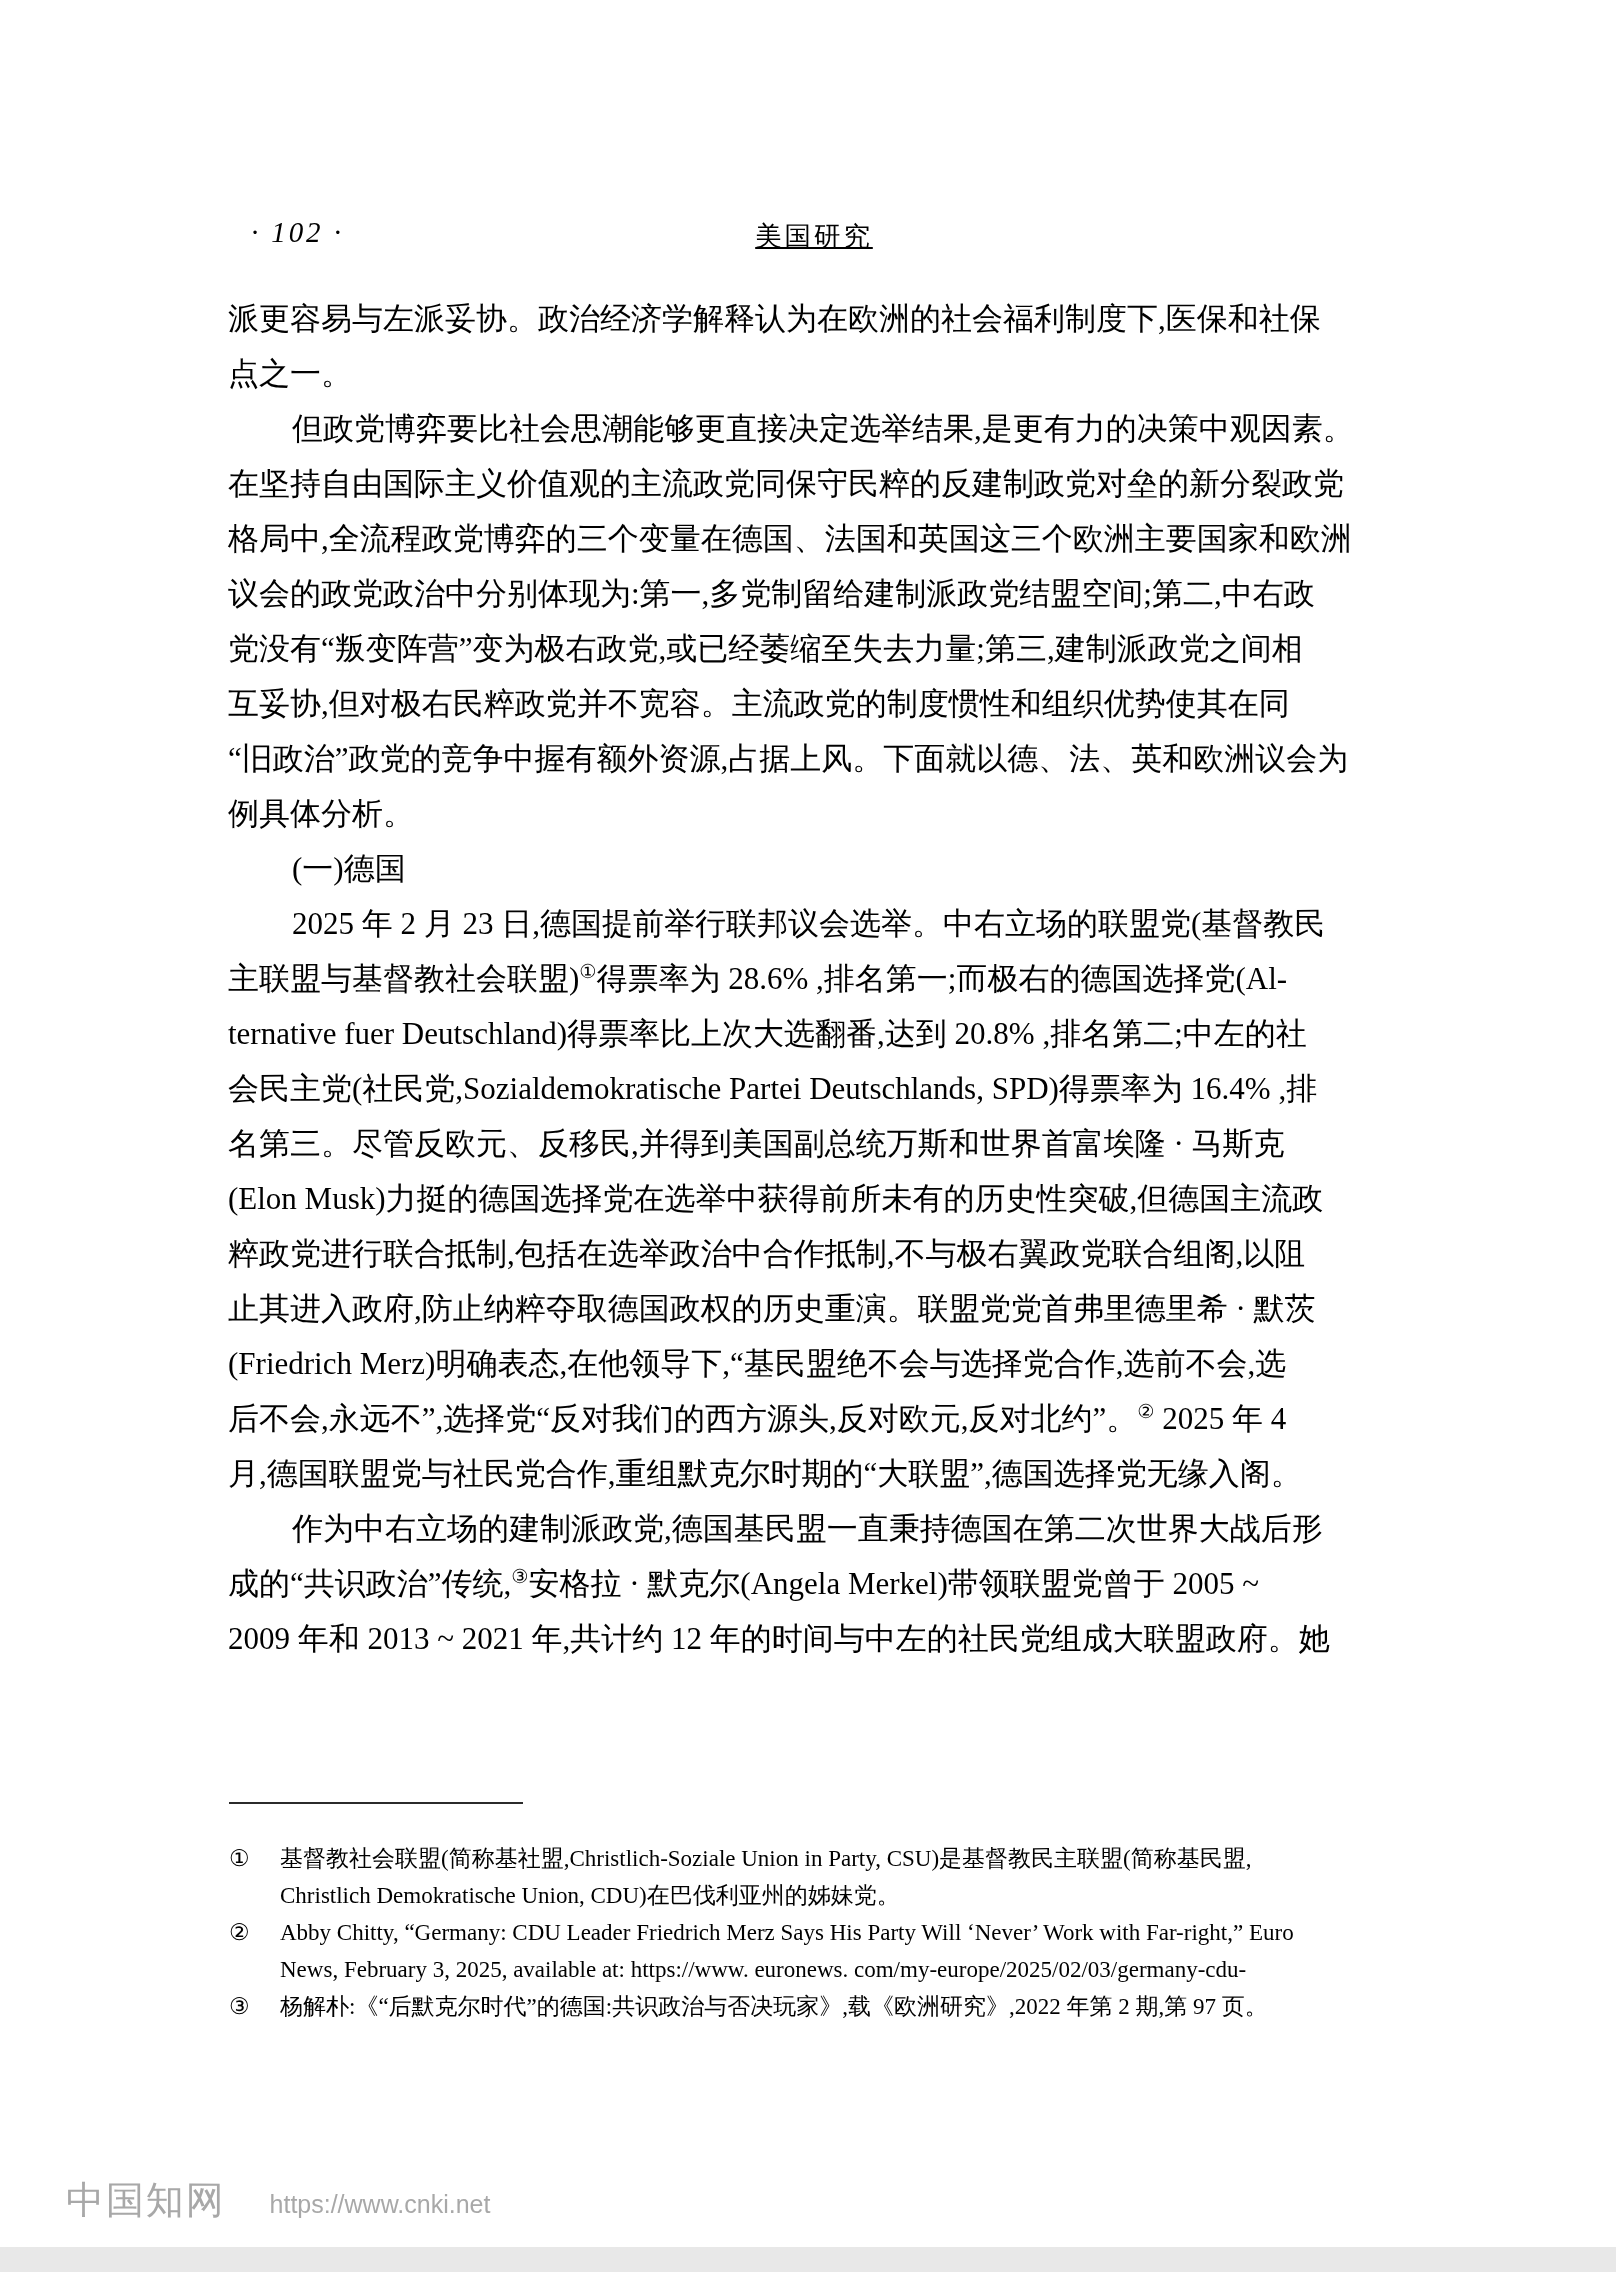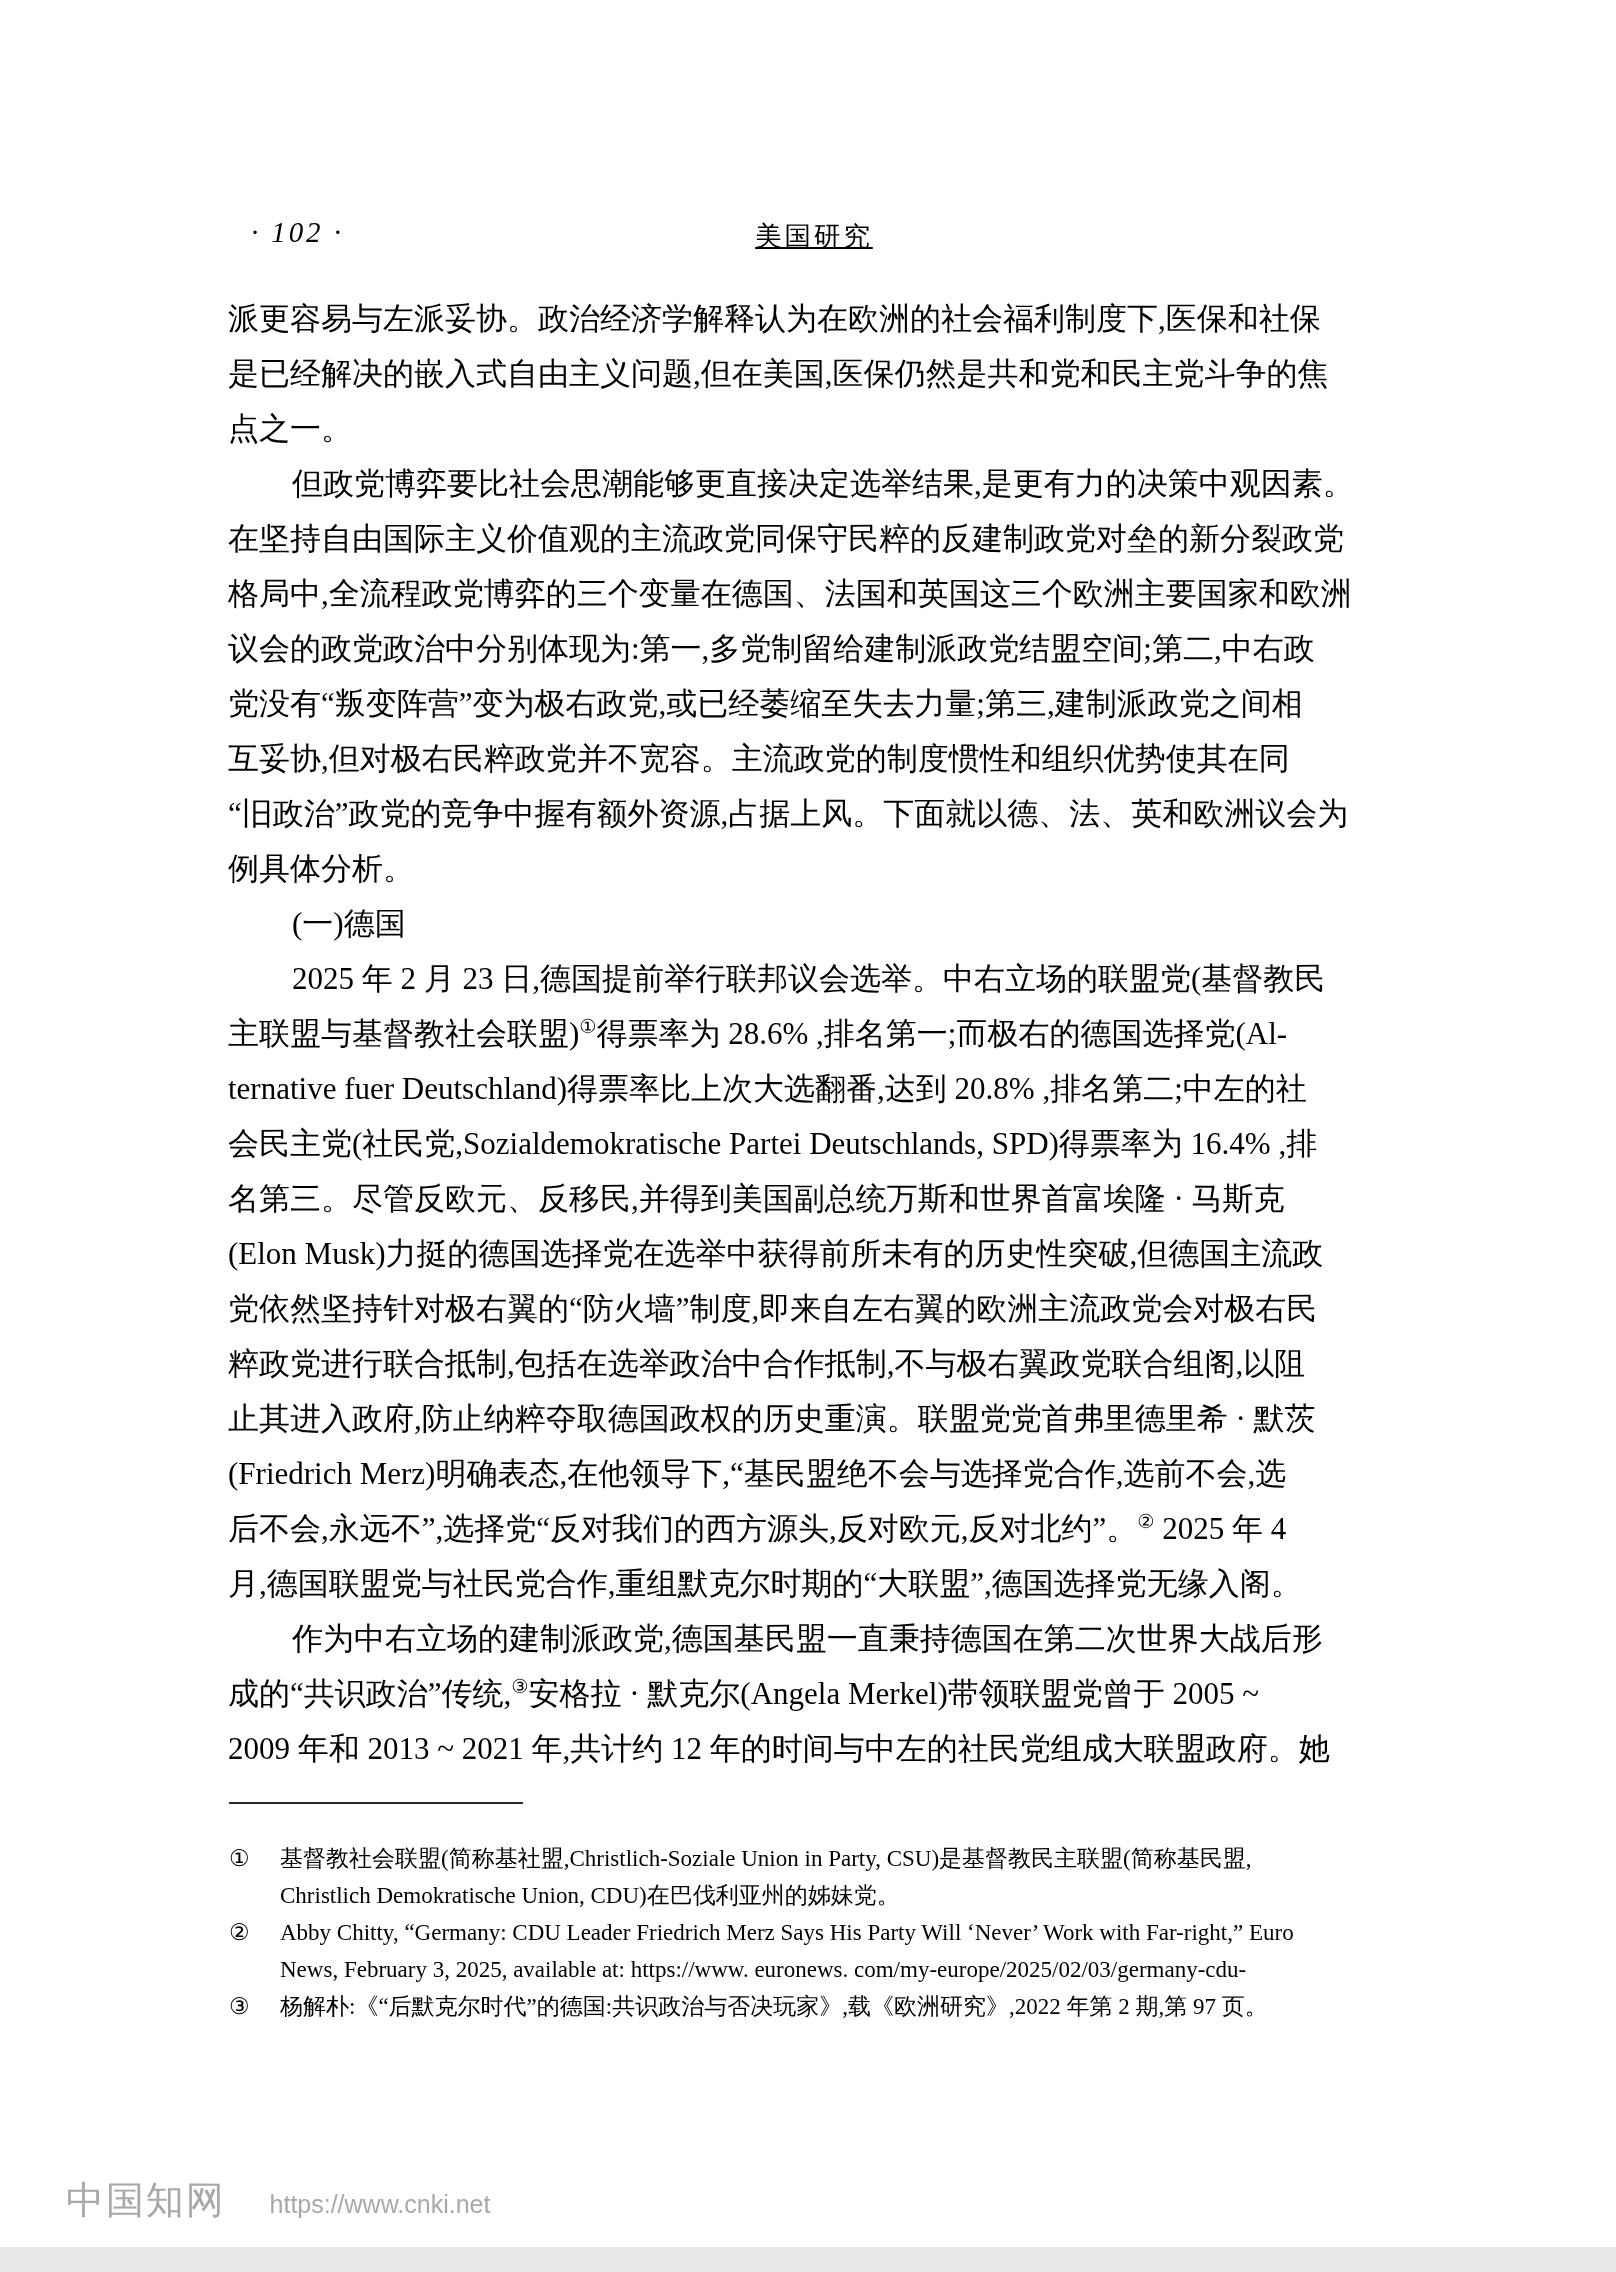--- a/index.html
+++ b/index.html
@@ -60,38 +60,36 @@
 
 <div class="page">
 
   <div class="header">
     <span class="pagenum">· 102 ·</span>
     <span class="jtitle">美国研究</span>
   </div>
 
   <div class="bodytext">
       <div class="line">派更容易与左派妥协。政治经济学解释认为在欧洲的社会福利制度下,医保和社保</div>
-      <div class="line">是已经解决的嵌入式自由主义问题,但在美国,医保仍然是共和党和民主党斗争的焦</div>
       <div class="line">点之一。</div>
       <div class="line indent">但政党博弈要比社会思潮能够更直接决定选举结果,是更有力的决策中观因素。</div>
       <div class="line">在坚持自由国际主义价值观的主流政党同保守民粹的反建制政党对垒的新分裂政党</div>
       <div class="line">格局中,全流程政党博弈的三个变量在德国、法国和英国这三个欧洲主要国家和欧洲</div>
       <div class="line">议会的政党政治中分别体现为:第一,多党制留给建制派政党结盟空间;第二,中右政</div>
       <div class="line">党没有“叛变阵营”变为极右政党,或已经萎缩至失去力量;第三,建制派政党之间相</div>
       <div class="line">互妥协,但对极右民粹政党并不宽容。主流政党的制度惯性和组织优势使其在同</div>
       <div class="line">“旧政治”政党的竞争中握有额外资源,占据上风。下面就以德、法、英和欧洲议会为</div>
       <div class="line">例具体分析。</div>
       <div class="line indent">(一)德国</div>
       <div class="line indent">2025 年 2 月 23 日,德国提前举行联邦议会选举。中右立场的联盟党(基督教民</div>
       <div class="line">主联盟与基督教社会联盟)<sup class="fnref">①</sup>得票率为 28.6% ,排名第一;而极右的德国选择党(Al-</div>
       <div class="line">ternative fuer Deutschland)得票率比上次大选翻番,达到 20.8% ,排名第二;中左的社</div>
       <div class="line">会民主党(社民党,Sozialdemokratische Partei Deutschlands, SPD)得票率为 16.4% ,排</div>
       <div class="line">名第三。尽管反欧元、反移民,并得到美国副总统万斯和世界首富埃隆 · 马斯克</div>
       <div class="line">(Elon Musk)力挺的德国选择党在选举中获得前所未有的历史性突破,但德国主流政</div>
-      <div class="line">党依然坚持针对极右翼的“防火墙”制度,即来自左右翼的欧洲主流政党会对极右民</div>
       <div class="line">粹政党进行联合抵制,包括在选举政治中合作抵制,不与极右翼政党联合组阁,以阻</div>
       <div class="line">止其进入政府,防止纳粹夺取德国政权的历史重演。联盟党党首弗里德里希 · 默茨</div>
       <div class="line">(Friedrich Merz)明确表态,在他领导下,“基民盟绝不会与选择党合作,选前不会,选</div>
       <div class="line">后不会,永远不”,选择党“反对我们的西方源头,反对欧元,反对北约”。<sup class="fnref">②</sup> 2025 年 4</div>
       <div class="line">月,德国联盟党与社民党合作,重组默克尔时期的“大联盟”,德国选择党无缘入阁。</div>
       <div class="line indent">作为中右立场的建制派政党,德国基民盟一直秉持德国在第二次世界大战后形</div>
       <div class="line">成的“共识政治”传统,<sup class="fnref">③</sup>安格拉 · 默克尔(Angela Merkel)带领联盟党曾于 2005 ~</div>
       <div class="line">2009 年和 2013 ~ 2021 年,共计约 12 年的时间与中左的社民党组成大联盟政府。她</div>
     </div>
 

